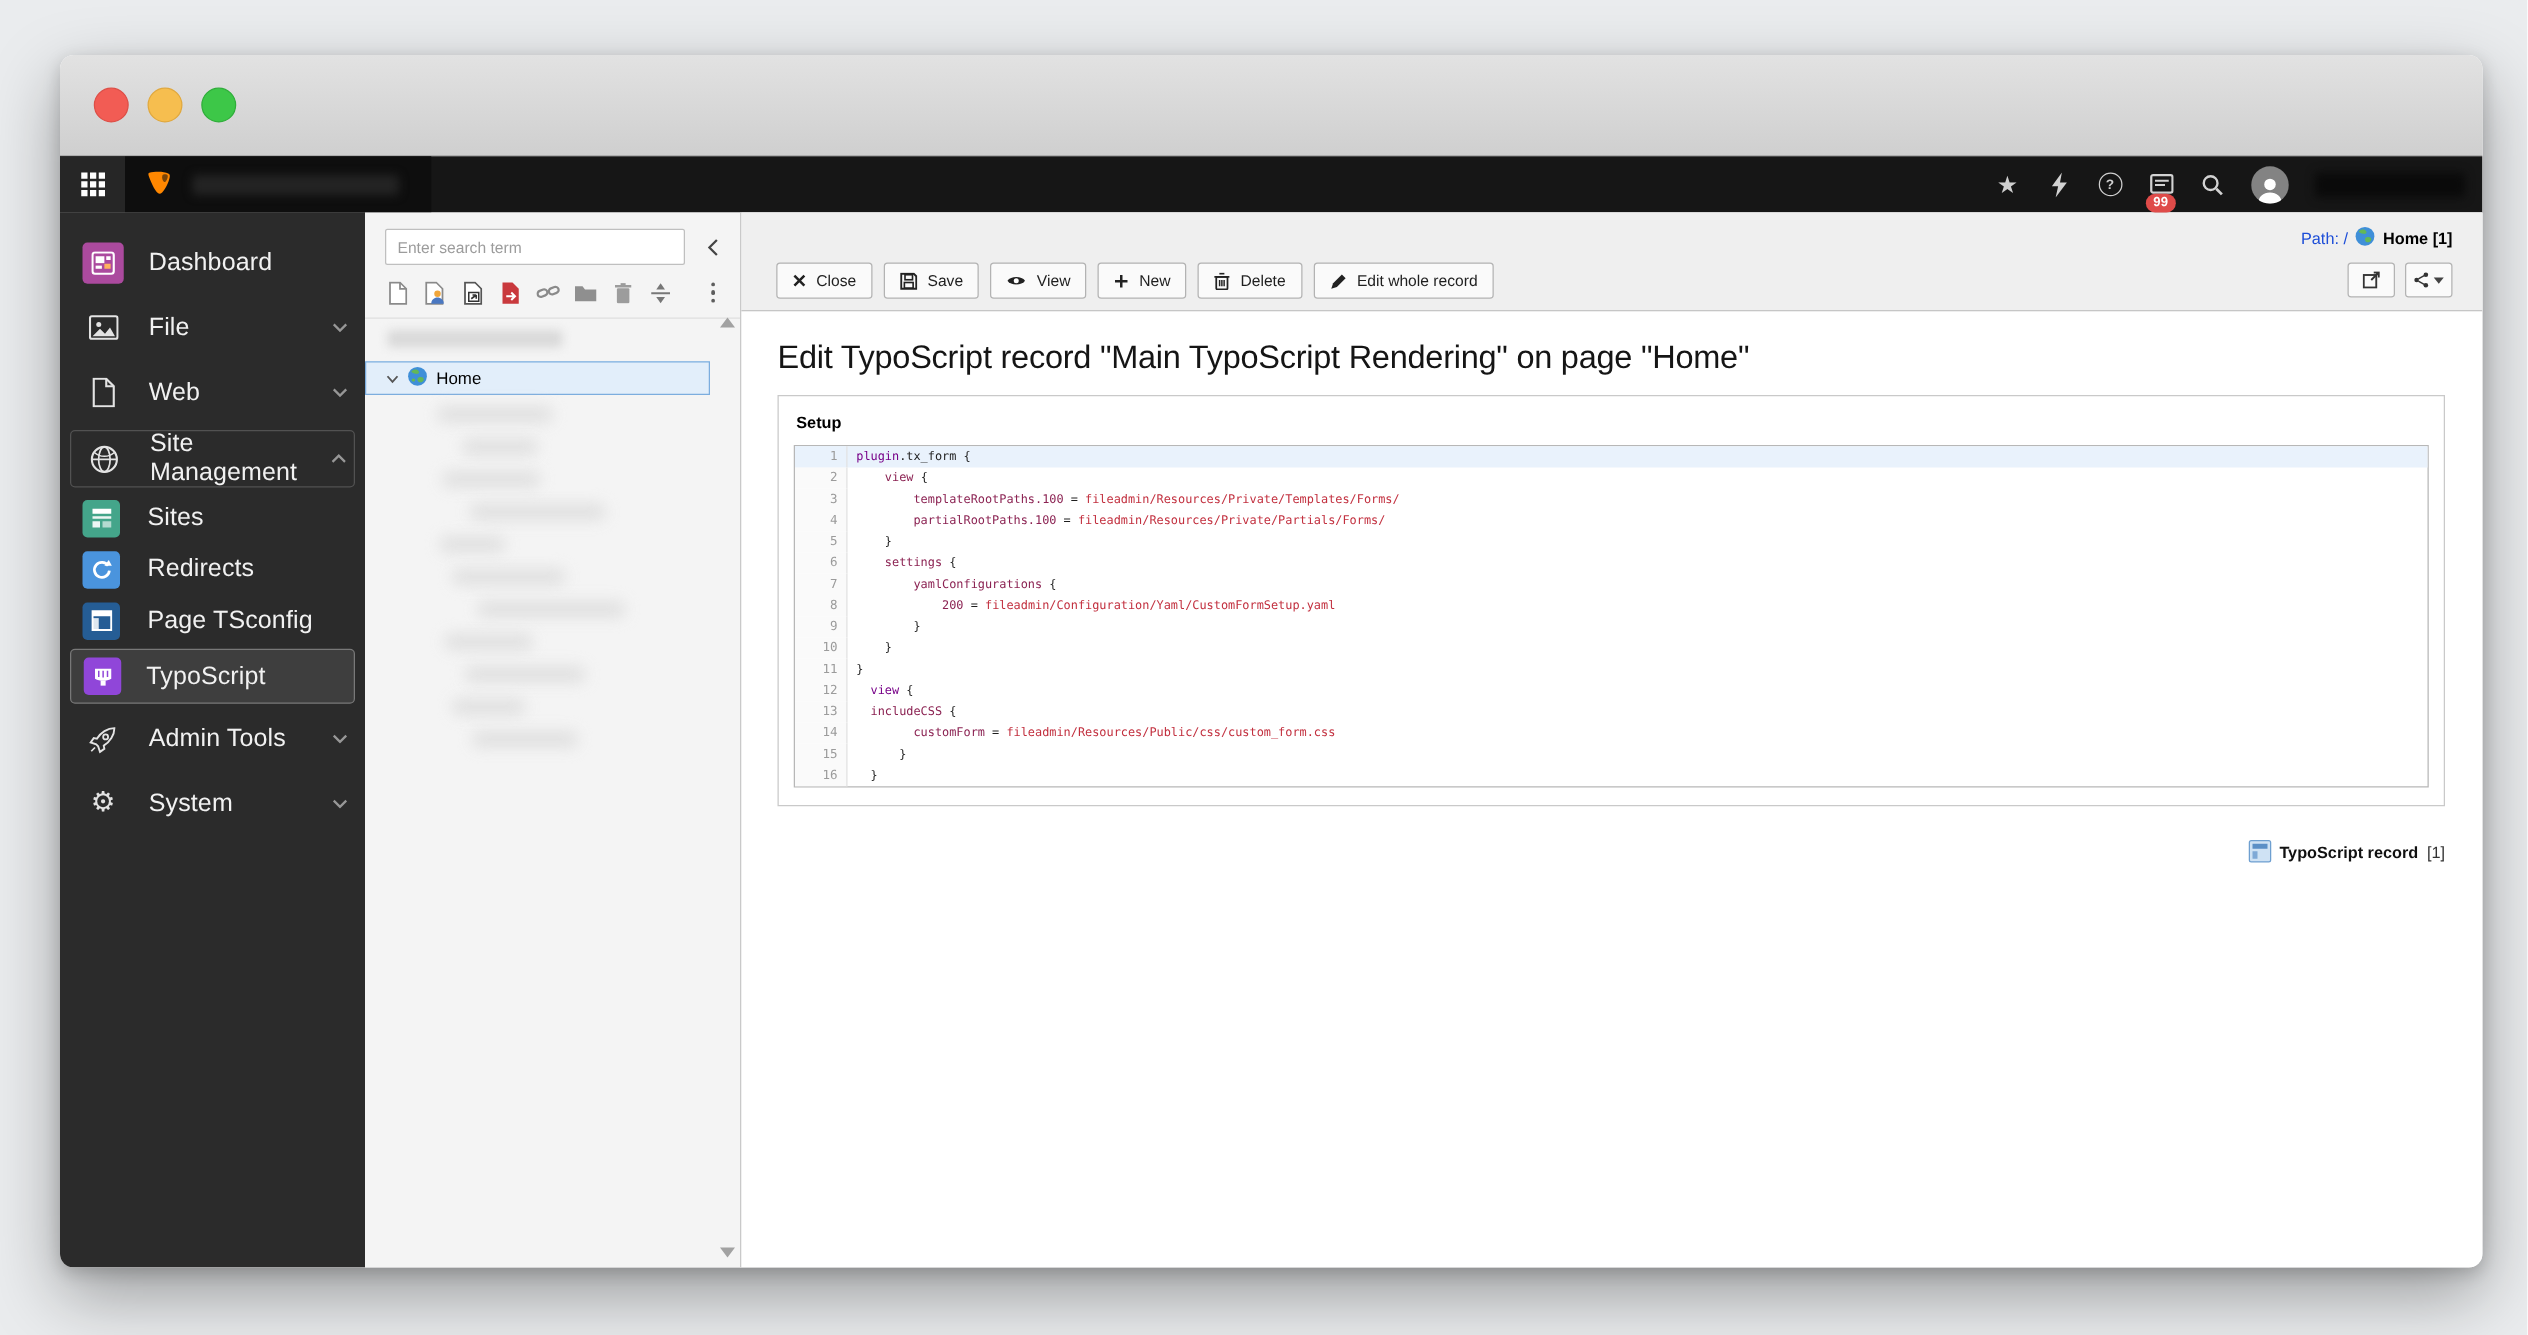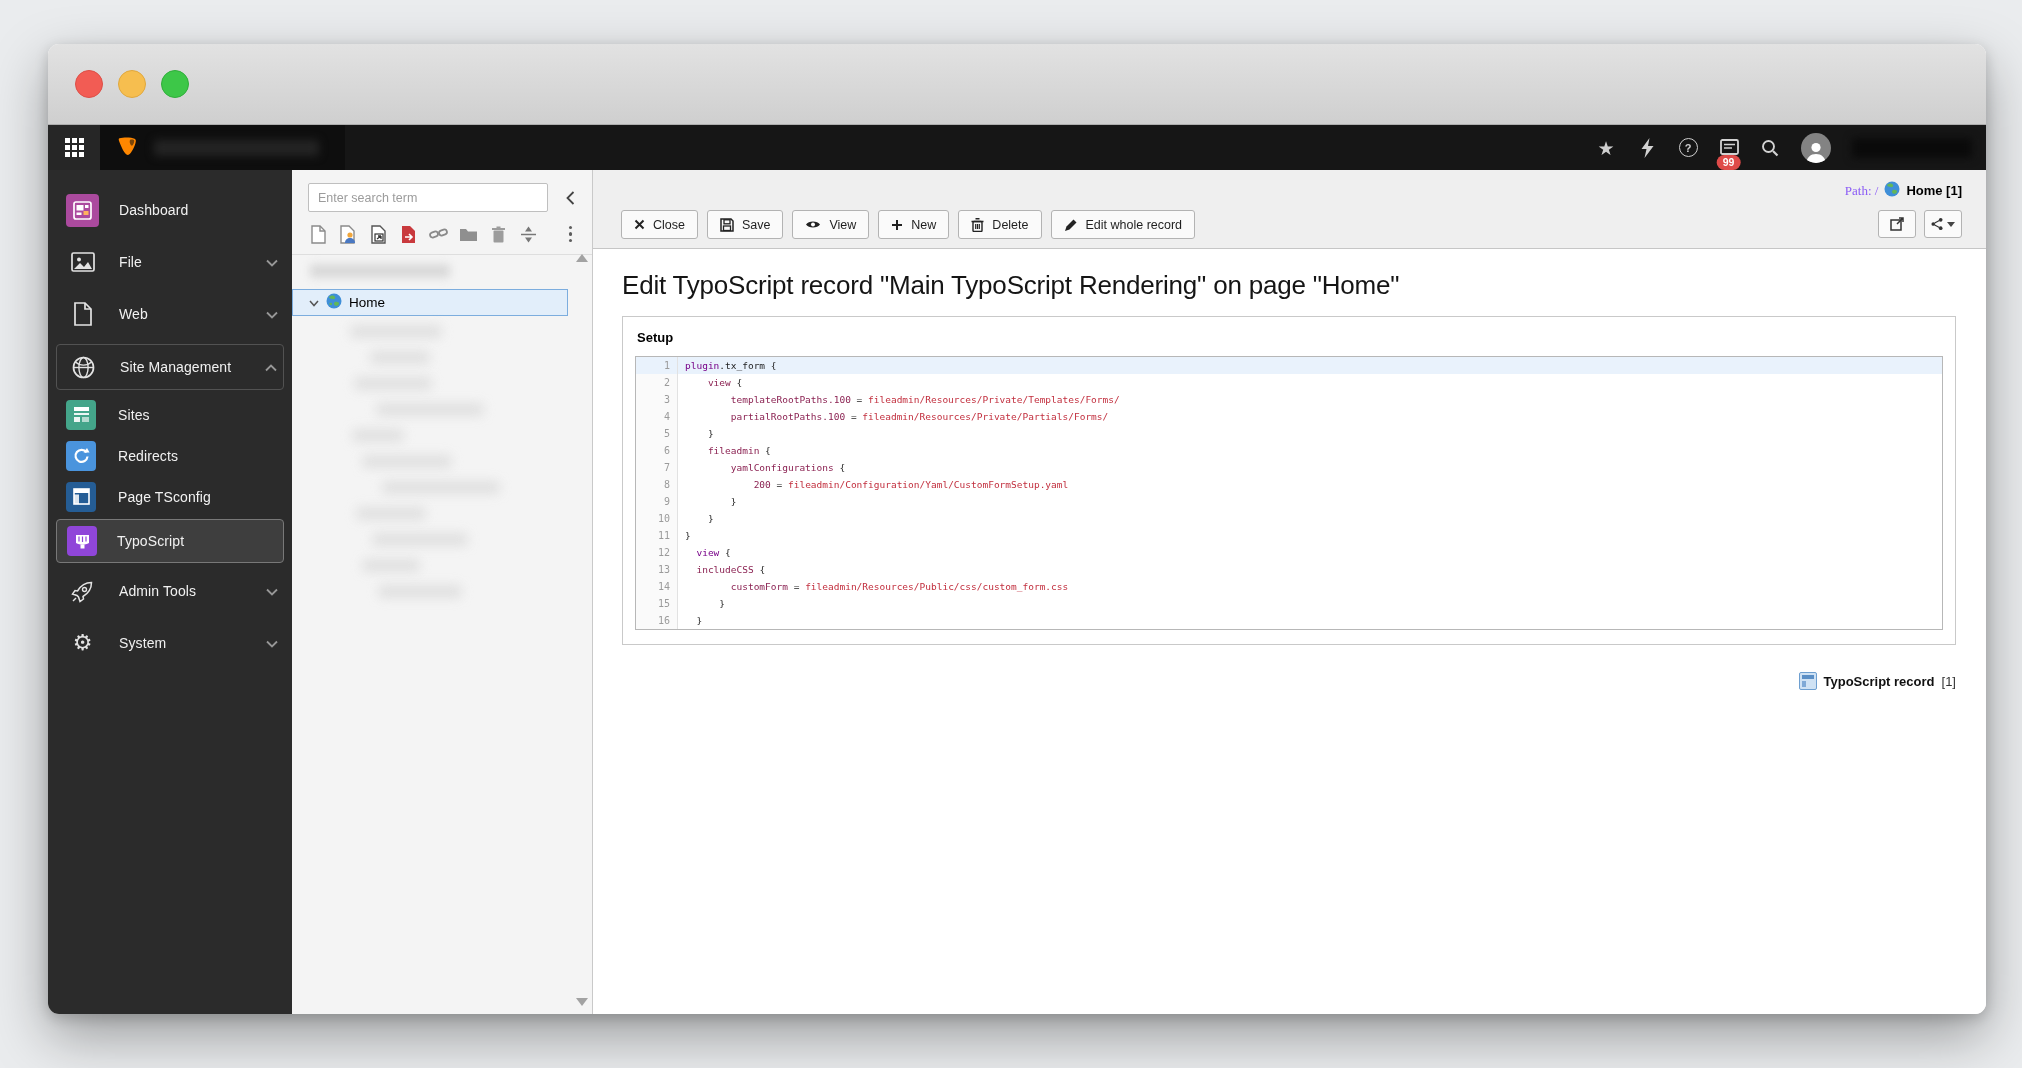--- a/index.html
+++ b/index.html
@@ -33,21 +33,21 @@
   .opendocs{position:relative;}
   .badge{position:absolute;left:50%;transform:translateX(-52%);bottom:-12px;background:#df4b49;color:#fff;
     font-size:10.5px;font-weight:bold;padding:2px 6px;border-radius:10px;line-height:1;}
   .avatar{width:30px;height:30px;border-radius:50%;background:#838383;display:flex;align-items:flex-end;justify-content:center;overflow:hidden;}
   .username-blur{width:120px;height:20px;background:#0a0a0a;}
   
   .mainrow{flex:1;display:flex;min-height:0;}
   
   .modmenu{width:244px;flex:none;background:#2b2b2b;padding-top:14px;color:#f1f1f1;}
   .mitem{display:flex;align-items:center;gap:20px;padding:0 14px 0 18px;cursor:pointer;position:relative;}
-  .mitem .label{font-size:14px;flex:1;letter-spacing:.1px;}
+  .mitem .label{font-size:20px;flex:1;letter-spacing:.1px;}
   .mitem .chev{color:#979797;}
   .mitem.lv1{height:52px;}
   .mitem.lv2{height:41px;gap:22px;}
   .micon{flex:none;display:flex;align-items:center;justify-content:center;}
   .micon.box{width:33px;height:33px;border-radius:4px;}
   .micon.box.small{width:30px;height:30px;}
   .micon.line{width:33px;height:33px;color:#e3e3e3;}
   .grp{border:1px solid #525252;border-radius:4px;margin:4px 8px;}
   .grp .mitem{padding:0 6px 0 10px;height:44px;}
   .sel{background:#3e3e3e;border:1px solid #787878;border-radius:4px;margin:2px 8px;}
@@ -71,21 +71,21 @@
   .homerow{position:absolute;left:0;right:24px;top:34px;height:25px;background:#e2eefa;border:1px solid #7cadde;
     display:flex;align-items:center;gap:7px;padding-left:16px;font-size:13.5px;color:#000;}
   .smudge{position:absolute;background:#dcdcdc;height:13px;border-radius:4px;filter:blur(6px);opacity:.85;}
   .scroll-arrow{position:absolute;right:4px;width:0;height:0;border-left:6px solid transparent;border-right:6px solid transparent;}
   .scroll-arrow.up{top:84px;border-bottom:8px solid #a2a2a2;}
   .scroll-arrow.down{bottom:8px;border-top:8px solid #a2a2a2;}
   
   .content{flex:1;background:#fff;display:flex;flex-direction:column;min-width:0;}
   .docheader{flex:none;background:#efefef;border-bottom:1px solid #c6c6c6;}
   .pathrow{height:33px;display:flex;align-items:center;justify-content:flex-end;gap:6px;padding:4px 24px 0 0;font-size:13px;}
-  .pathprefix{color:#8b5cf6;font-family:Liberation Serif, serif;}
+  .pathprefix{color:#1d4ed8;}
   .pathpage{font-weight:bold;color:#000;}
   .btnrow{display:flex;align-items:flex-start;padding:3px 24px 9px 28px;}
   .btngroup{display:flex;gap:9px;flex:1;}
   .btn{display:inline-flex;align-items:center;gap:8px;height:29px;padding:0 12px;background:#fafafa;
     border:1px solid #b3b3b3;border-radius:3px;font-size:12.5px;color:#1f1f1f;cursor:pointer;white-space:nowrap;}
   .btn svg{display:block;}
   .sqbtn{width:38px;height:28px;display:inline-flex;align-items:center;justify-content:center;gap:4px;
     background:#fafafa;border:1px solid #b3b3b3;border-radius:3px;cursor:pointer;color:#333;}
   .rightbtns{display:flex;gap:8px;}
   .caret{width:0;height:0;border-left:4px solid transparent;border-right:4px solid transparent;border-top:5px solid #444;}
@@ -522,21 +522,21 @@
                   <div class="cline">
                     <span class="gut">4</span>
                     <span class="codetxt"><span class="to">        </span><span class="tp">partialRootPaths.100</span><span class="to"> = </span><span class="tv">fileadmin/Resources/Private/Partials/Forms/</span></span>
                   </div>
                   <div class="cline">
                     <span class="gut">5</span>
                     <span class="codetxt"><span class="to">    }</span></span>
                   </div>
                   <div class="cline">
                     <span class="gut">6</span>
-                    <span class="codetxt"><span class="to">    </span><span class="tp">fileadmin</span><span class="to"> {</span></span>
+                    <span class="codetxt"><span class="to">    </span><span class="tp">settings</span><span class="to"> {</span></span>
                   </div>
                   <div class="cline">
                     <span class="gut">7</span>
                     <span class="codetxt"><span class="to">        </span><span class="tp">yamlConfigurations</span><span class="to"> {</span></span>
                   </div>
                   <div class="cline">
                     <span class="gut">8</span>
                     <span class="codetxt"><span class="to">            </span><span class="tp">200</span><span class="to"> = </span><span class="tv">fileadmin/Configuration/Yaml/CustomFormSetup.yaml</span></span>
                   </div>
                   <div class="cline">

